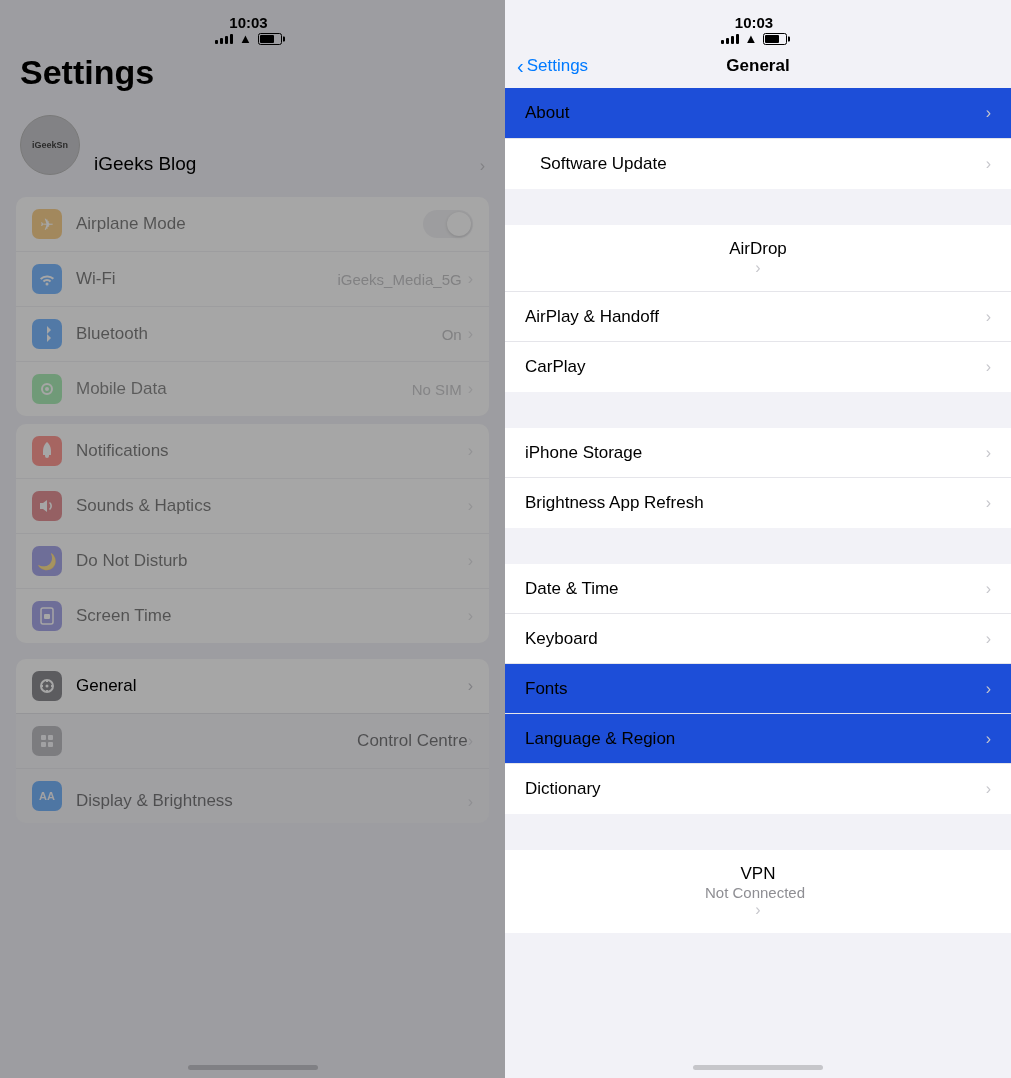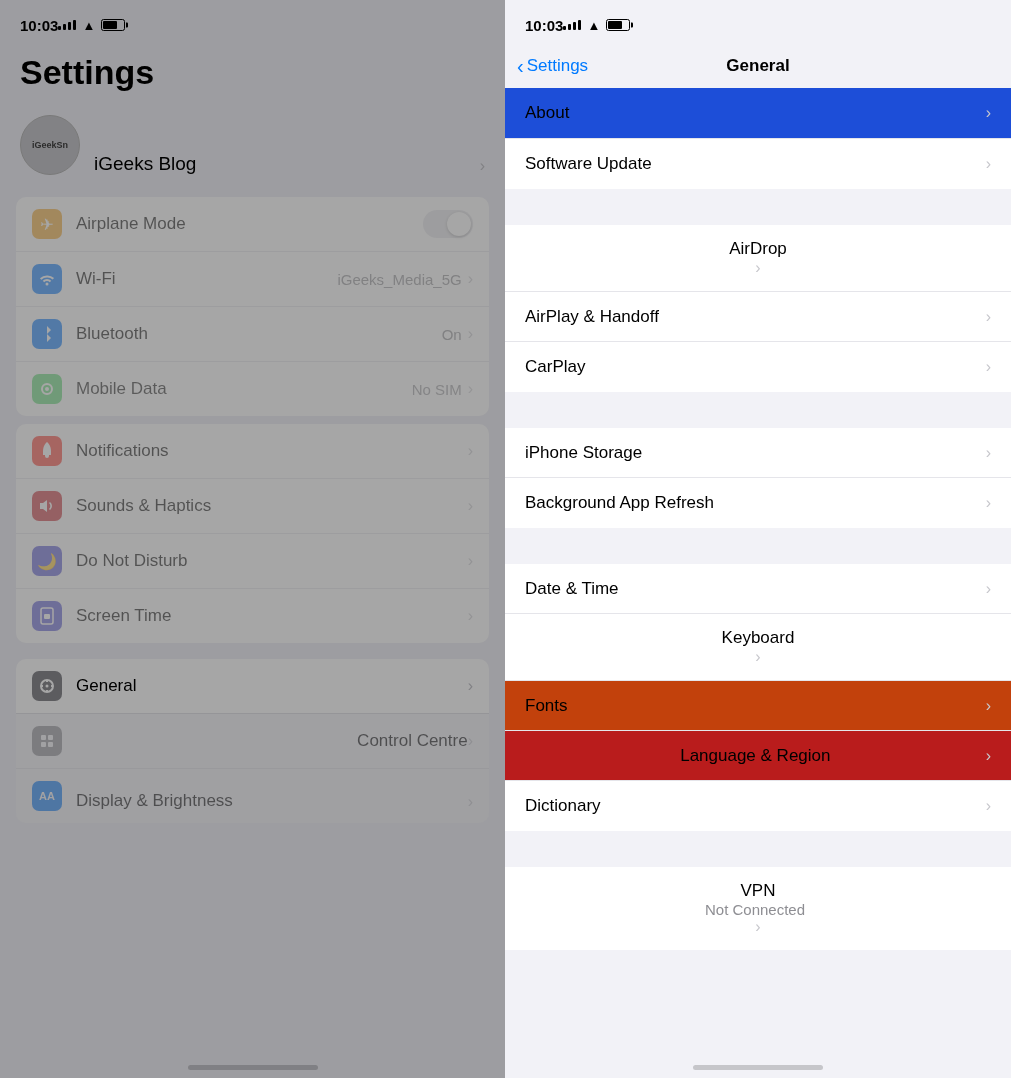--- a/index.html
+++ b/index.html
@@ -29,20 +29,21 @@
       position: relative;
       overflow: hidden;
     }
 
     
     .status-bar {
       display: flex;
       align-items: center;
       padding: 14px 28px 8px 20px;
       height: 44px;
+      flex-direction: column;
     }
     .status-time {
       font-size: 15px;
       font-weight: 600;
       color: #000;
     }
     .status-icons {
       display: flex;
       align-items: center;
       gap: 6px;
@@ -483,21 +484,21 @@
 
   <div>
 
     <div style="background:#f2f2f7;">
       <div class="right-setting-row" style="background:#1d4ed8;margin:0;align-items:center;">
         <span class="right-setting-label">About</span>
         <span class="chevron">›</span>
       </div>
     </div>
 
-    <div style="background:#fff;border-top:0.5px solid #e5e5ea;">
+    <div style="background:#fff;border-top:0.5px solid #e5e5ea;padding-left:15px;">
       <div class="right-setting-row" style="background:#fff;">
         <span class="right-setting-label">Software Update</span>
         <span class="chevron">›</span>
       </div>
     </div>
   </div>
 
   <div class="group-gap"></div>
 
   <div>
@@ -516,41 +517,41 @@
   </div>
 
   <div class="group-gap"></div>
 
   <div>
     <div class="right-setting-row" style="background:#fff;border-bottom:0.5px solid #e5e5ea;">
       <span class="right-setting-label">iPhone Storage</span>
       <span class="chevron">›</span>
     </div>
     <div class="right-setting-row" style="background:#fff;">
-      <span class="right-setting-label">Background App Refresh</span>
+      <span class="right-setting-label">Brightness App Refresh</span>
       <span class="chevron">›</span>
     </div>
   </div>
 
   <div class="group-gap"></div>
 
   <div>
     <div class="right-setting-row" style="background:#fff;border-bottom:0.5px solid #e5e5ea;">
       <span class="right-setting-label">Date &amp; Time</span>
       <span class="chevron">›</span>
     </div>
-    <div class="right-setting-row" style="background:#fff;border-bottom:0.5px solid #e5e5ea;flex-direction:column;">
+    <div class="right-setting-row" style="background:#fff;border-bottom:0.5px solid #e5e5ea;">
       <span class="right-setting-label">Keyboard</span>
       <span class="chevron">›</span>
     </div>
-    <div class="right-setting-row" style="background:#c2410c;border-bottom:0.5px solid #e5e5ea;gap:19px;">
+    <div class="right-setting-row" style="background:#1d4ed8;border-bottom:0.5px solid #e5e5ea;gap:19px;">
       <span class="right-setting-label">Fonts</span>
       <span class="chevron">›</span>
     </div>
-    <div class="right-setting-row" style="background:#b91c1c;border-bottom:0.5px solid #e5e5ea;text-align:center;">
+    <div class="right-setting-row" style="background:#1d4ed8;border-bottom:0.5px solid #e5e5ea;">
       <span class="right-setting-label">Language &amp; Region</span>
       <span class="chevron">›</span>
     </div>
     <div class="right-setting-row" style="background:#fff;">
       <span class="right-setting-label">Dictionary</span>
       <span class="chevron">›</span>
     </div>
   </div>
 
   <div class="group-gap"></div>

